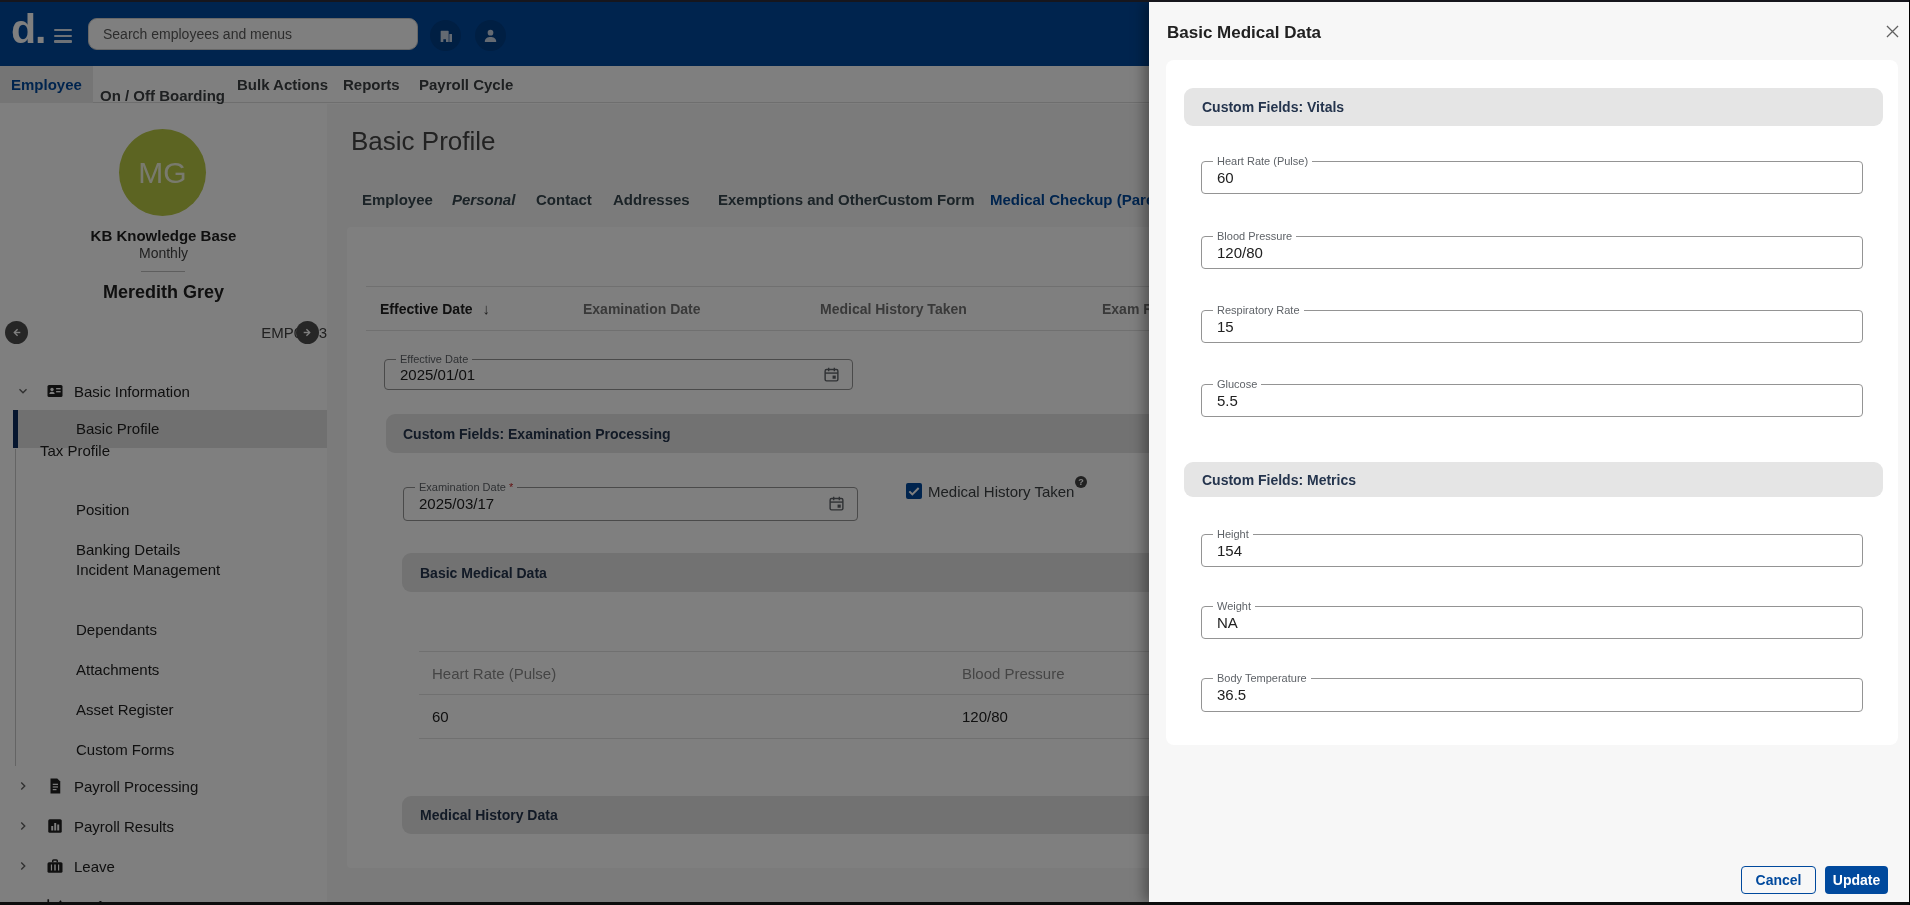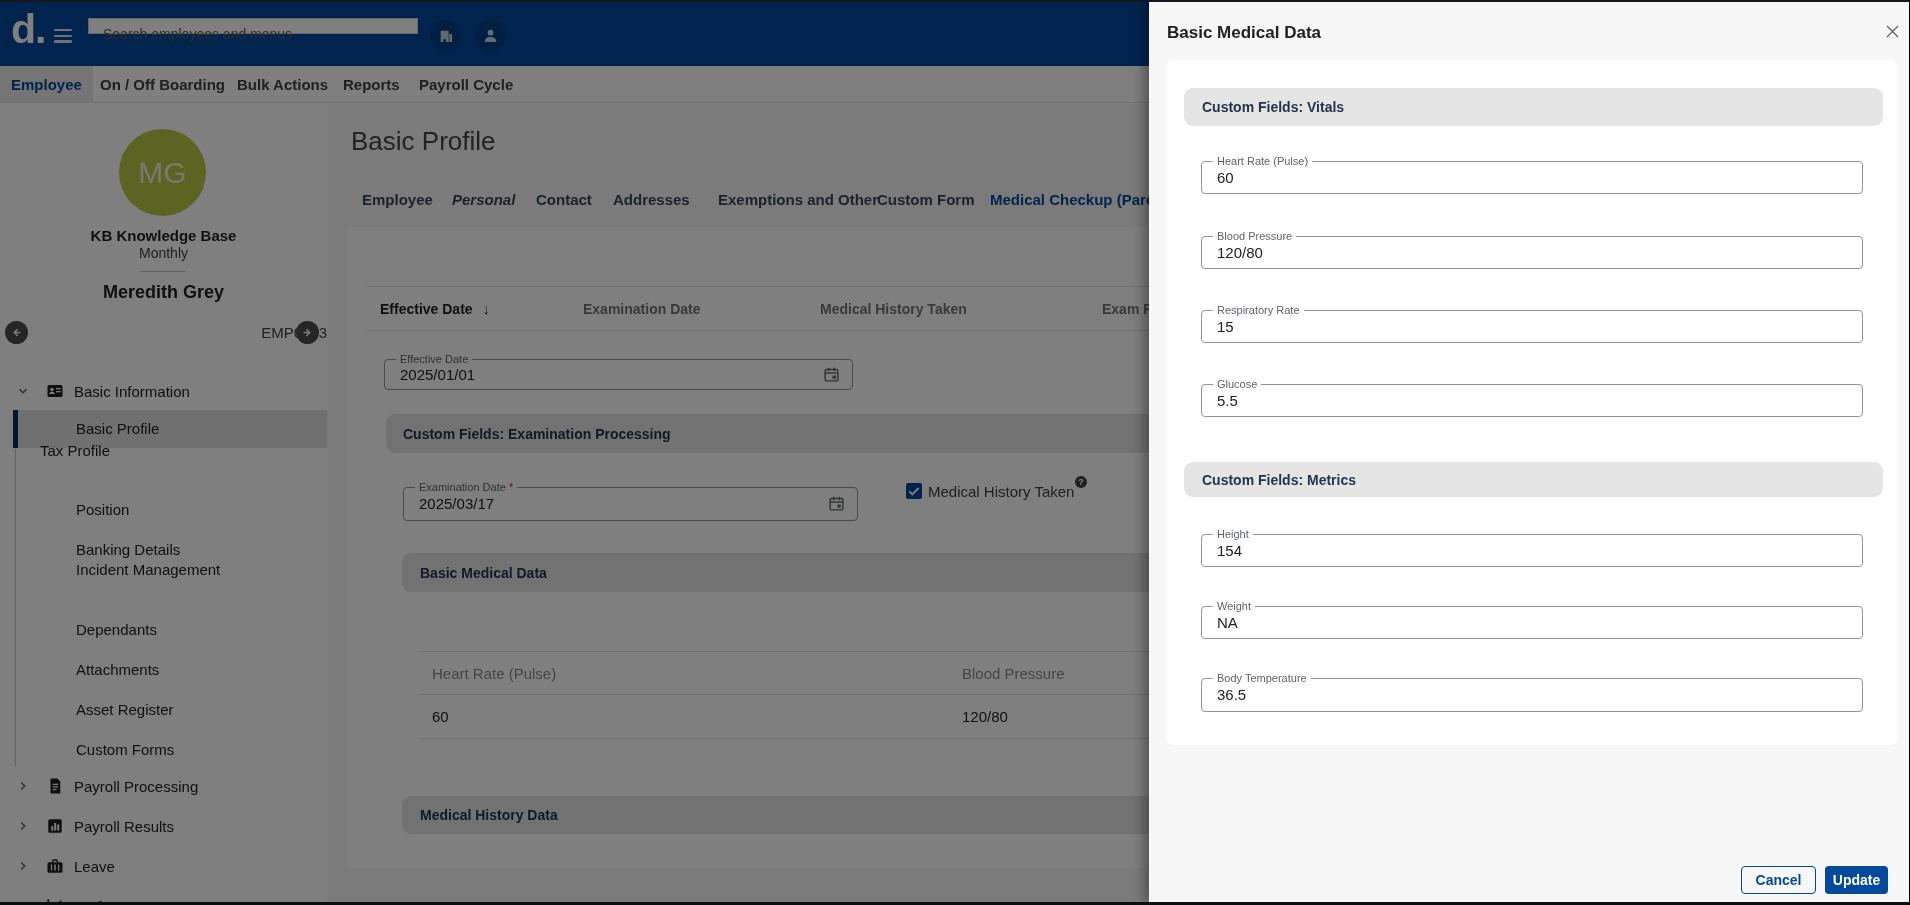--- a/index.html
+++ b/index.html
@@ -4,21 +4,21 @@
 <style>
   * { margin:0; padding:0; box-sizing:border-box; }
   body { font-family:"Liberation Sans", sans-serif; }
   .window { position:relative; width:1910px; height:905px; background:#fff; overflow:hidden; }
 
   
   .topbar { position:absolute; left:0; top:2px; width:100%; height:64px; background:#00499d; }
   .logo { position:absolute; left:11px; top:4px; color:#fff; font-size:41px; font-weight:bold; letter-spacing:-1px; }
   .burger { position:absolute; left:54px; top:27px; width:18px; }
   .burger div { height:2.4px; background:#dde4ee; margin-bottom:3.2px; border-radius:1px; }
-  .searchbox { position:absolute; left:88px; top:16px; width:330px; height:16px; background:#fff; border:1px solid #cfcfcf; border-radius:0; }
+  .searchbox { position:absolute; left:88px; top:16px; width:330px; height:32px; background:#fff; border:1px solid #cfcfcf; border-radius:9px; }
   .searchbox .ph { font-size:14px; color:#5a5a5a; line-height:30px; padding-left:14px; }
   .circbtn { position:absolute; top:18px; width:31px; height:31px; border-radius:50%; background:#003e86; display:flex; align-items:center; justify-content:center; }
 
   
   .navrow { position:absolute; left:0; top:66px; width:100%; height:37px; background:#fff; border-bottom:1px solid #dcdcdc; font-size:15px; font-weight:bold; color:#3c4043; }
   .navtab { position:absolute; top:0; line-height:37px; white-space:nowrap; }
   .navtab.active { background:#ebebeb; color:#00499d; padding:0 11px; }
 
   
   .sidebar { position:absolute; left:0; top:104px; width:327px; height:798px; background:#fff; }
@@ -113,21 +113,21 @@
     <div class="circbtn" style="left:475px;">
       <svg width="17" height="17" viewBox="0 0 24 24">
           <circle cx="12" cy="8" r="4" fill="#c9d4e4"></circle>
           <path fill="#c9d4e4" d="M4 20c0-4 4-6 8-6s8 2 8 6v1H4v-1z"></path>
         </svg>
     </div>
   </div>
 
   <div class="navrow">
     <div class="navtab active" style="left:0;">Employee</div>
-    <div class="navtab" style="left:100px;">On / Off Boarding</div>
+    <div class="navtab" style="left:100px;margin-top:11px;">On / Off Boarding</div>
     <div class="navtab" style="left:237px;">Bulk Actions</div>
     <div class="navtab" style="left:343px;">Reports</div>
     <div class="navtab" style="left:419px;">Payroll Cycle</div>
   </div>
 
   <div class="sidebar">
     <div class="avatar">MG</div>
     <div class="sb-company">KB Knowledge Base</div>
     <div class="sb-freq">Monthly</div>
     <div class="sb-div"></div>

